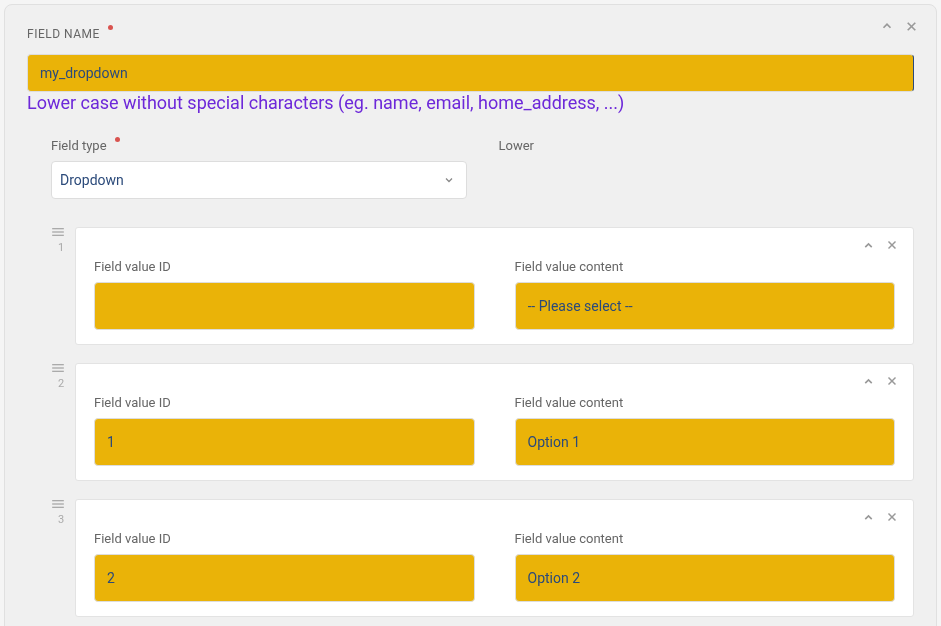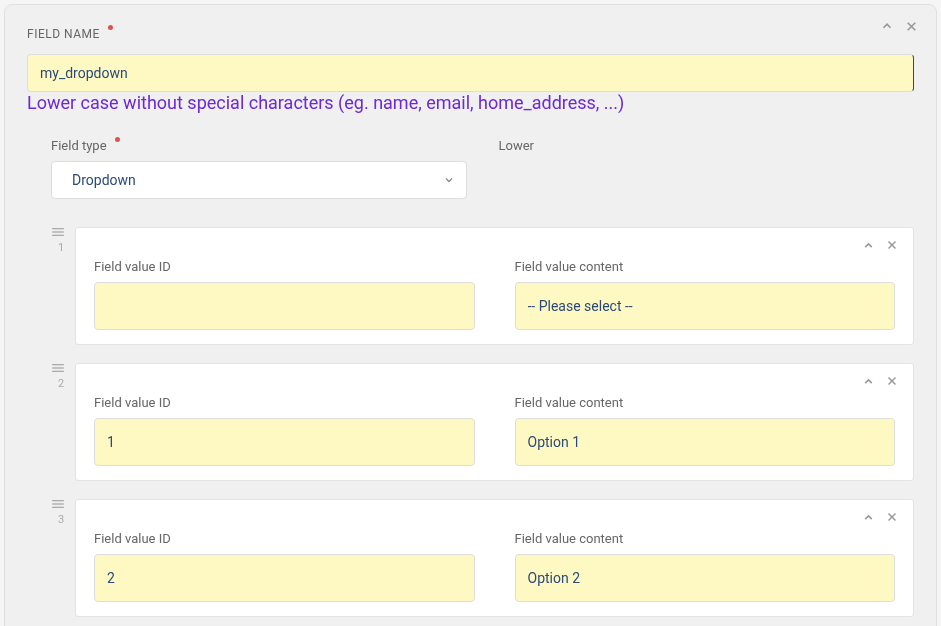--- a/index.html
+++ b/index.html
@@ -58,21 +58,21 @@
       margin-top: 2px;
     }
     .text-input {
       width: 100%;
       height: 38px;
       border: 1px solid #ddd;
       border-radius: 4px;
       padding: 0 12px;
       font-size: 14px;
       color: #2b4a7a;
-      background: #fef9c3;
+      background: #eab308;
       outline: none;
       font-family: inherit;
     }
     .hint {
       font-size: 18px;
       color: #6d28d9;
       margin-top: 0;
     }
     .row {
       display: flex;
@@ -81,21 +81,21 @@
     }
     .col { flex: 1; }
     .select-wrap {
       position: relative;
     }
     .select-wrap select {
       width: 100%;
       height: 38px;
       border: 1px solid #ddd;
       border-radius: 4px;
-      padding: 0 30px 0 20px;
+      padding: 0 30px 0 8px;
       font-size: 14px;
       color: #2b4a7a;
       background: #fff;
       appearance: none;
       -webkit-appearance: none;
       cursor: pointer;
       font-family: inherit;
     }
     .select-wrap .chevron {
       position: absolute;

